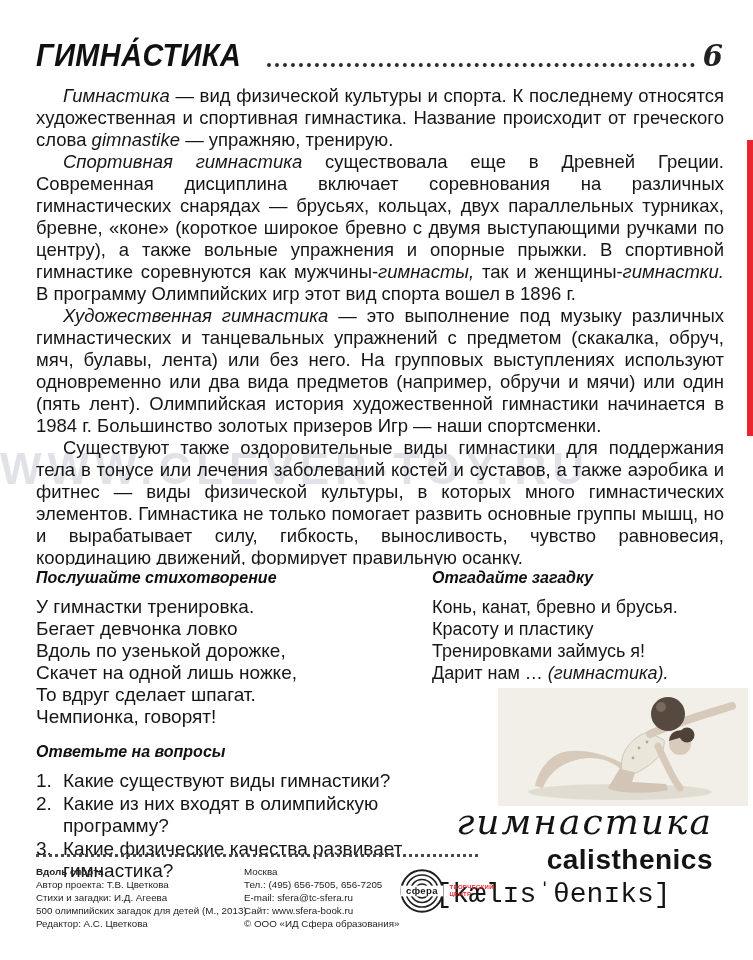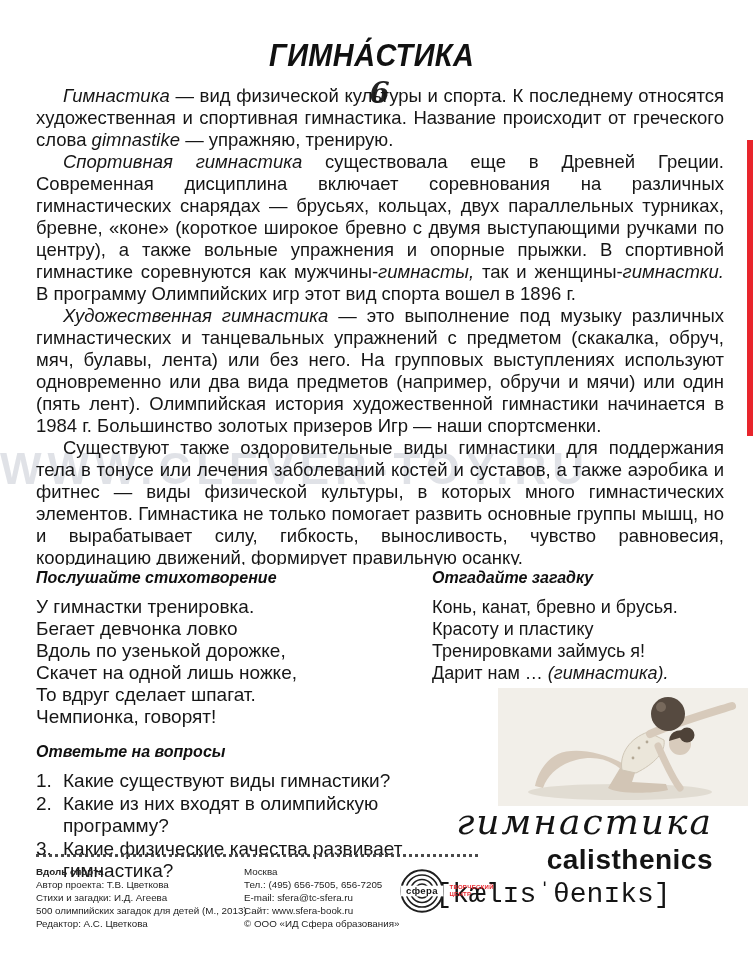--- a/index.html
+++ b/index.html
@@ -1,20 +1,20 @@
 <!DOCTYPE html>
 <html lang="ru"><head>
 <meta charset="utf-8">
 <style>
   html,body{margin:0;padding:0;background:#ffffff;}
   .page{position:relative;width:753px;height:960px;background:#fff;overflow:hidden;
         font-family:"Liberation Sans",sans-serif;color:#161616;}
 
   
-  .header{position:absolute;top:40px;left:36px;right:30px;display:flex;align-items:center;flex-direction:column;}
+  .header{position:absolute;top:40px;left:36px;right:30px;display:flex;align-items:flex-end;}
   .title{font-size:31px;font-weight:bold;font-style:italic;line-height:1;margin:0;
          transform:scaleX(.93);transform-origin:left bottom;white-space:nowrap;letter-spacing:.5px;color:#111;}
   .leader{flex:1;height:0;border-bottom:4px dotted #2c2c2c;margin:0 8px 4px 10px;}
   .pagenum{font-family:"DejaVu Serif",serif;font-style:italic;font-weight:bold;font-size:29px;line-height:1;color:#222;}
 
   
   .watermark{position:absolute;top:444px;left:0;width:100%;text-align:left;
              font-size:44px;font-weight:bold;letter-spacing:6px;color:#9aa2b2;opacity:.30;pointer-events:none;}
 
   

